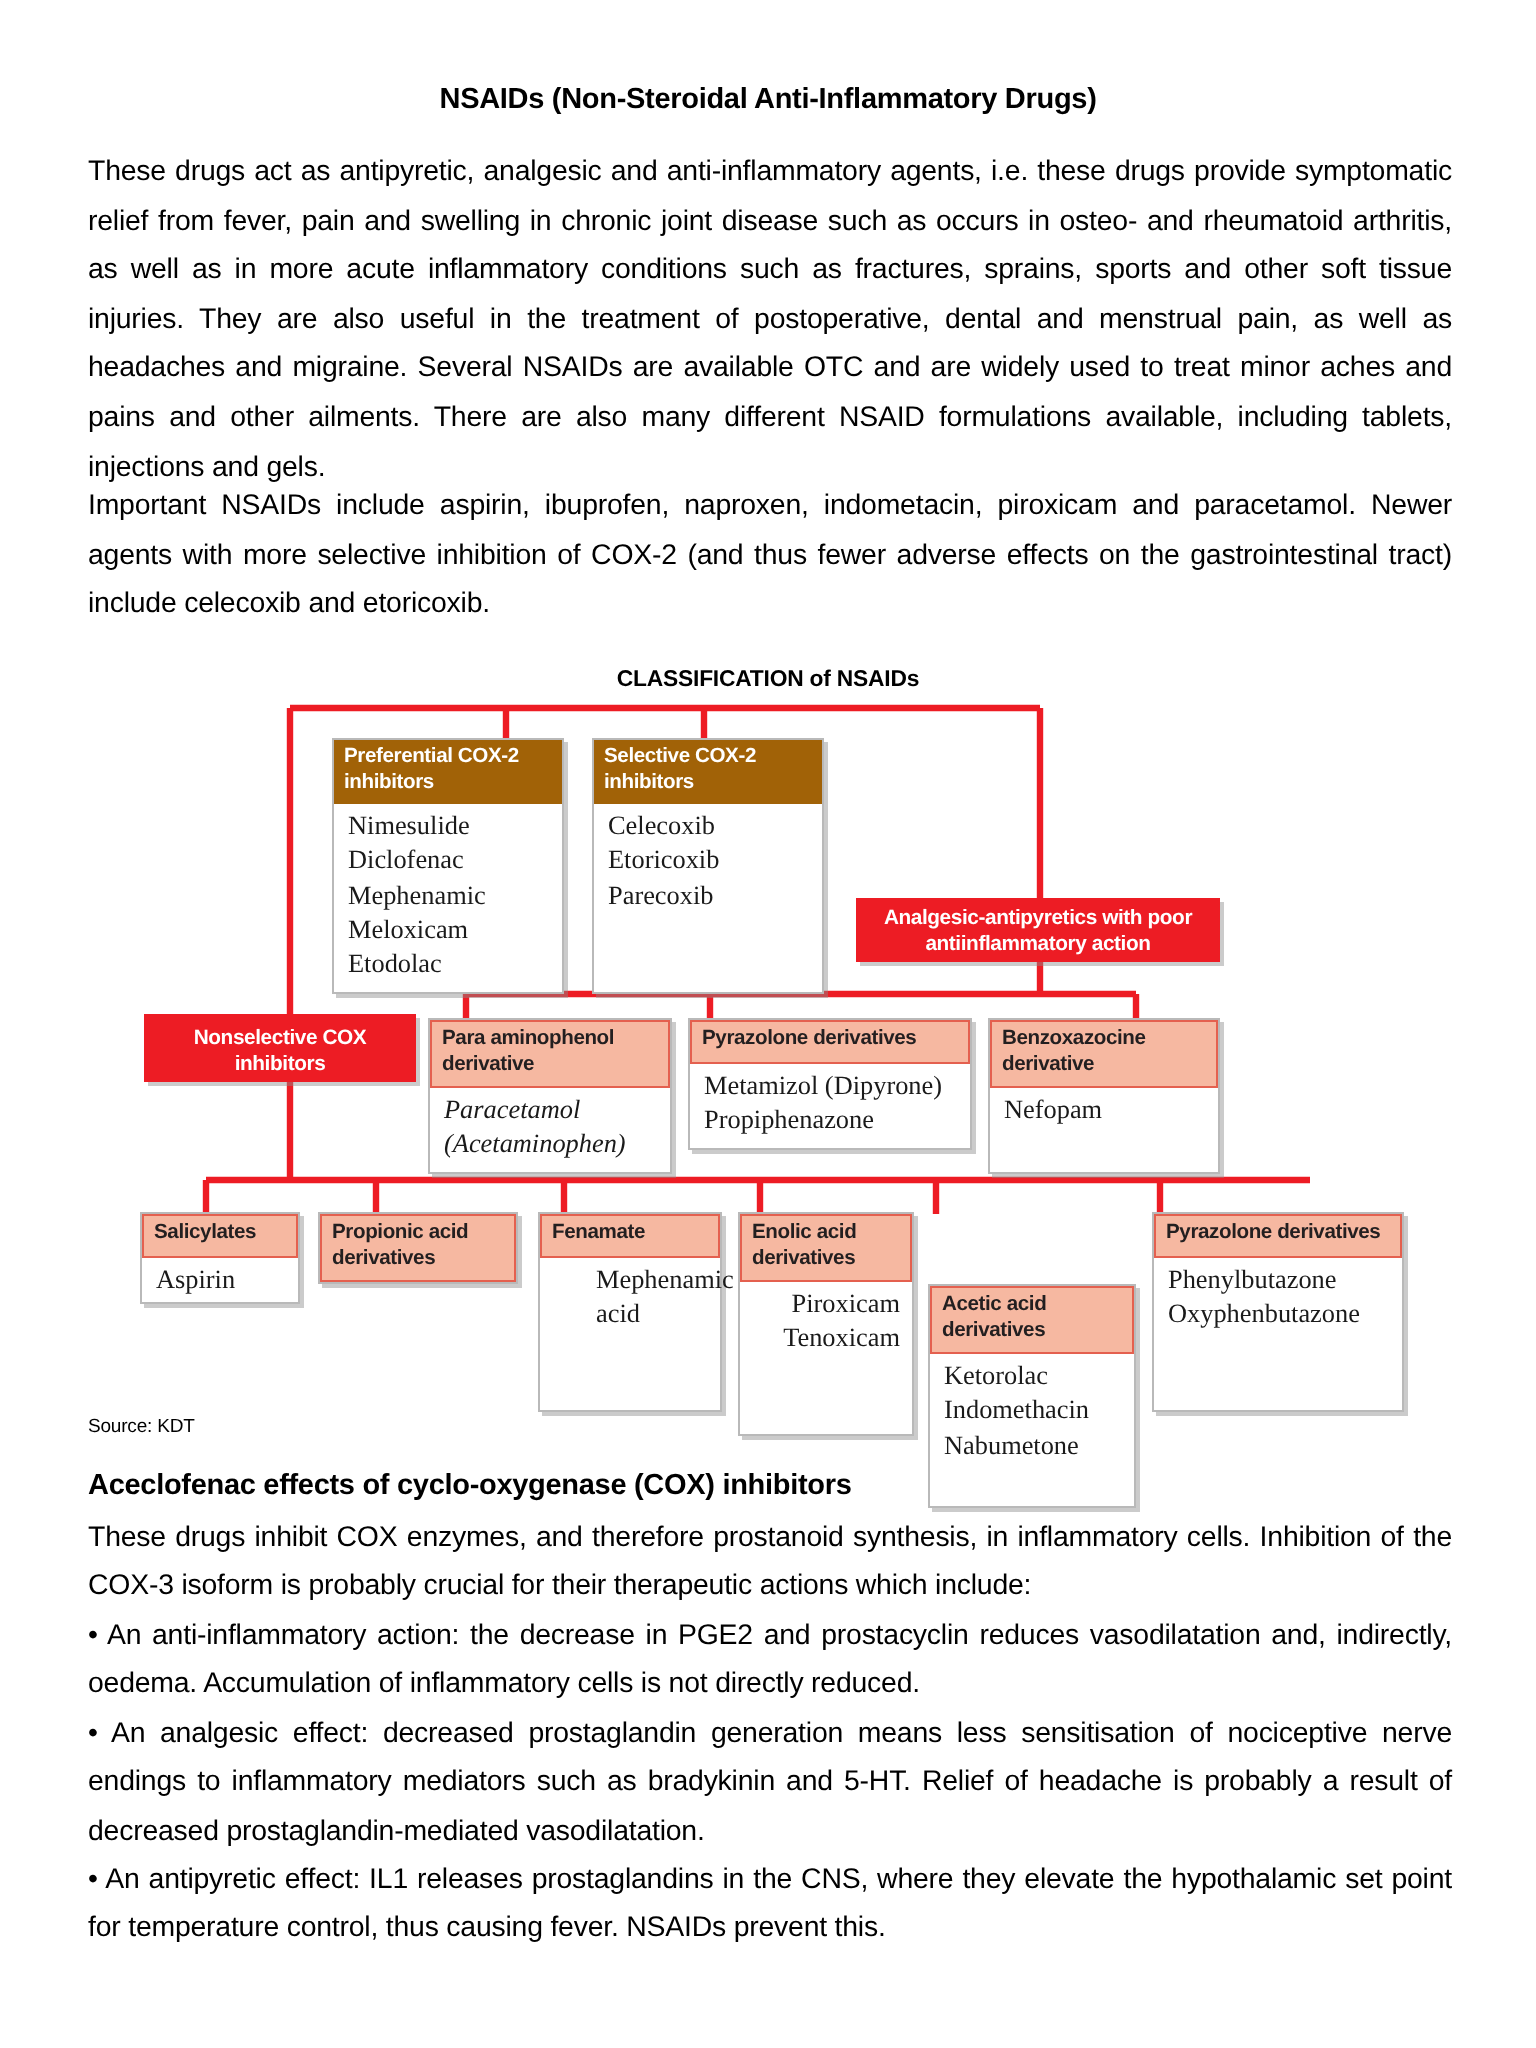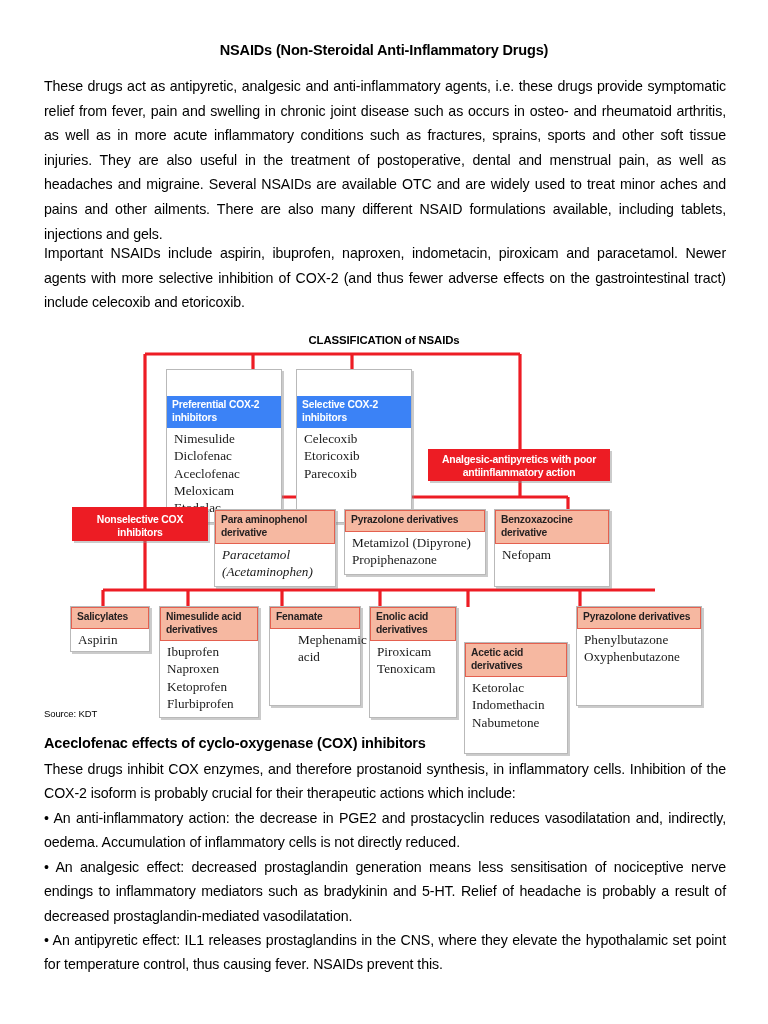--- a/index.html
+++ b/index.html
@@ -114,24 +114,23 @@
   }
   .nbox .hdr {
     box-sizing: border-box;
     font-size: 10.3px;
     font-weight: bold;
     line-height: 12.6px;
     padding: 3px 5px 4px 5px;
     letter-spacing: -0.2px;
   }
   .nbox.red > .hdr {
-    background: #3b82f6;
+    background: #a16207;
     color: #ffffff;
     border: none;
-    margin-top: 26px;
   }
   .nbox.salmon > .hdr {
     background: #F6B8A1;
     color: #231f20;
     border: 1px solid #E4604F;
     border-bottom: 1px solid #E4604F;
   }
   .nbox .items {
     box-sizing: border-box;
     padding: 2px 6px 4px 7px;
@@ -197,21 +196,21 @@
         <path d="M380,265 L380,282"></path>
         <path d="M468,265 L468,282"></path>
         <path d="M580,265 L580,282"></path>
       </g>
     </svg>
 
     <div class="nbox red" style="left:166px; top:44px; width:116px;">
       <div class="hdr">Preferential COX-2 inhibitors</div>
       <div class="items" style="white-space:pre-line; height:94px;">Nimesulide
 Diclofenac
-Aceclofenac
+Mephenamic
 Meloxicam
 Etodolac</div>
     </div>
 
     <div class="nbox red" style="left:296px; top:44px; width:116px;">
       <div class="hdr">Selective COX-2 inhibitors</div>
       <div class="items" style="white-space:pre-line; height:94px;">Celecoxib
 Etoricoxib
 Parecoxib</div>
     </div>
@@ -240,36 +239,32 @@
       <div class="hdr">Benzoxazocine derivative</div>
       <div class="items" style="white-space:pre-line; height:42px;">Nefopam</div>
     </div>
 
     <div class="nbox salmon" style="left:70px; top:281px; width:80px;">
       <div class="hdr">Salicylates</div>
       <div class="items" style="white-space:pre-line; height:22px;">Aspirin</div>
     </div>
 
     <div class="nbox salmon" style="left:159px; top:281px; width:100px;">
-      <div class="hdr">Nimesulide acid derivatives</div>
-      <div class="items" style="white-space:pre-line; height:76px;">Ibuprofen
-Naproxen
-Ketoprofen
-Flurbiprofen</div>
+      <div class="hdr">Propionic acid derivatives</div>
     </div>
 
     <div class="nbox salmon" style="left:269px; top:281px; width:92px;">
       <div class="hdr">Fenamate</div>
       <div class="items" style="white-space:pre-line; height:76px;margin-left:21px;">Mephenamic
 acid</div>
     </div>
 
     <div class="nbox salmon" style="left:369px; top:281px; width:88px;">
       <div class="hdr">Enolic acid derivatives</div>
-      <div class="items" style="white-space:pre-line; height:76px;">Piroxicam
+      <div class="items" style="white-space:pre-line; height:76px;text-align:right;">Piroxicam
 Tenoxicam</div>
     </div>
 
     <div class="nbox salmon" style="left:464px; top:281px; width:104px;margin-top:36px;">
       <div class="hdr">Acetic acid derivatives</div>
       <div class="items" style="white-space:pre-line; height:76px;">Ketorolac
 Indomethacin
 Nabumetone</div>
     </div>
 
@@ -277,18 +272,18 @@
       <div class="hdr">Pyrazolone derivatives</div>
       <div class="items" style="white-space:pre-line; height:76px;">Phenylbutazone
 Oxyphenbutazone</div>
     </div>
 
   </div>
 
   <div class="source-note">Source: KDT</div>
 
   <div class="sec-head">Aceclofenac effects of cyclo-oxygenase (COX) inhibitors</div>
-  <div class="body-block b1">These drugs inhibit COX enzymes, and therefore prostanoid synthesis, in inflammatory cells. Inhibition of the COX-2 isoform is probably crucial for their therapeutic actions which include:</div>
+  <div class="body-block b1">These drugs inhibit COX enzymes, and therefore prostanoid synthesis, in inflammatory cells. Inhibition of the COX-3 isoform is probably crucial for their therapeutic actions which include:</div>
   <div class="body-block b2">• An anti-inflammatory action: the decrease in PGE2 and prostacyclin reduces vasodilatation and, indirectly, oedema. Accumulation of inflammatory cells is not directly reduced.</div>
   <div class="body-block b3">• An analgesic effect: decreased prostaglandin generation means less sensitisation of nociceptive nerve endings to inflammatory mediators such as bradykinin and 5-HT. Relief of headache is probably a result of decreased prostaglandin-mediated vasodilatation.</div>
   <div class="body-block b4">• An antipyretic effect: IL1 releases prostaglandins in the CNS, where they elevate the hypothalamic set point for temperature control, thus causing fever. NSAIDs prevent this.</div>
 
 </div>
 
 </body></html>

